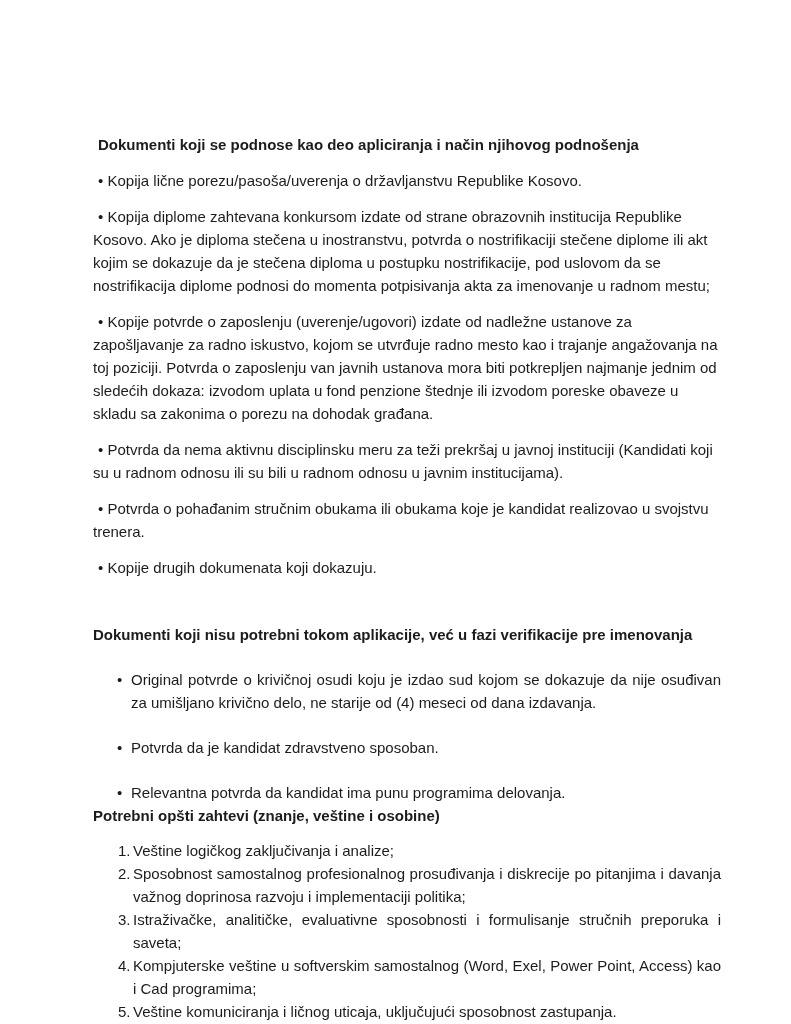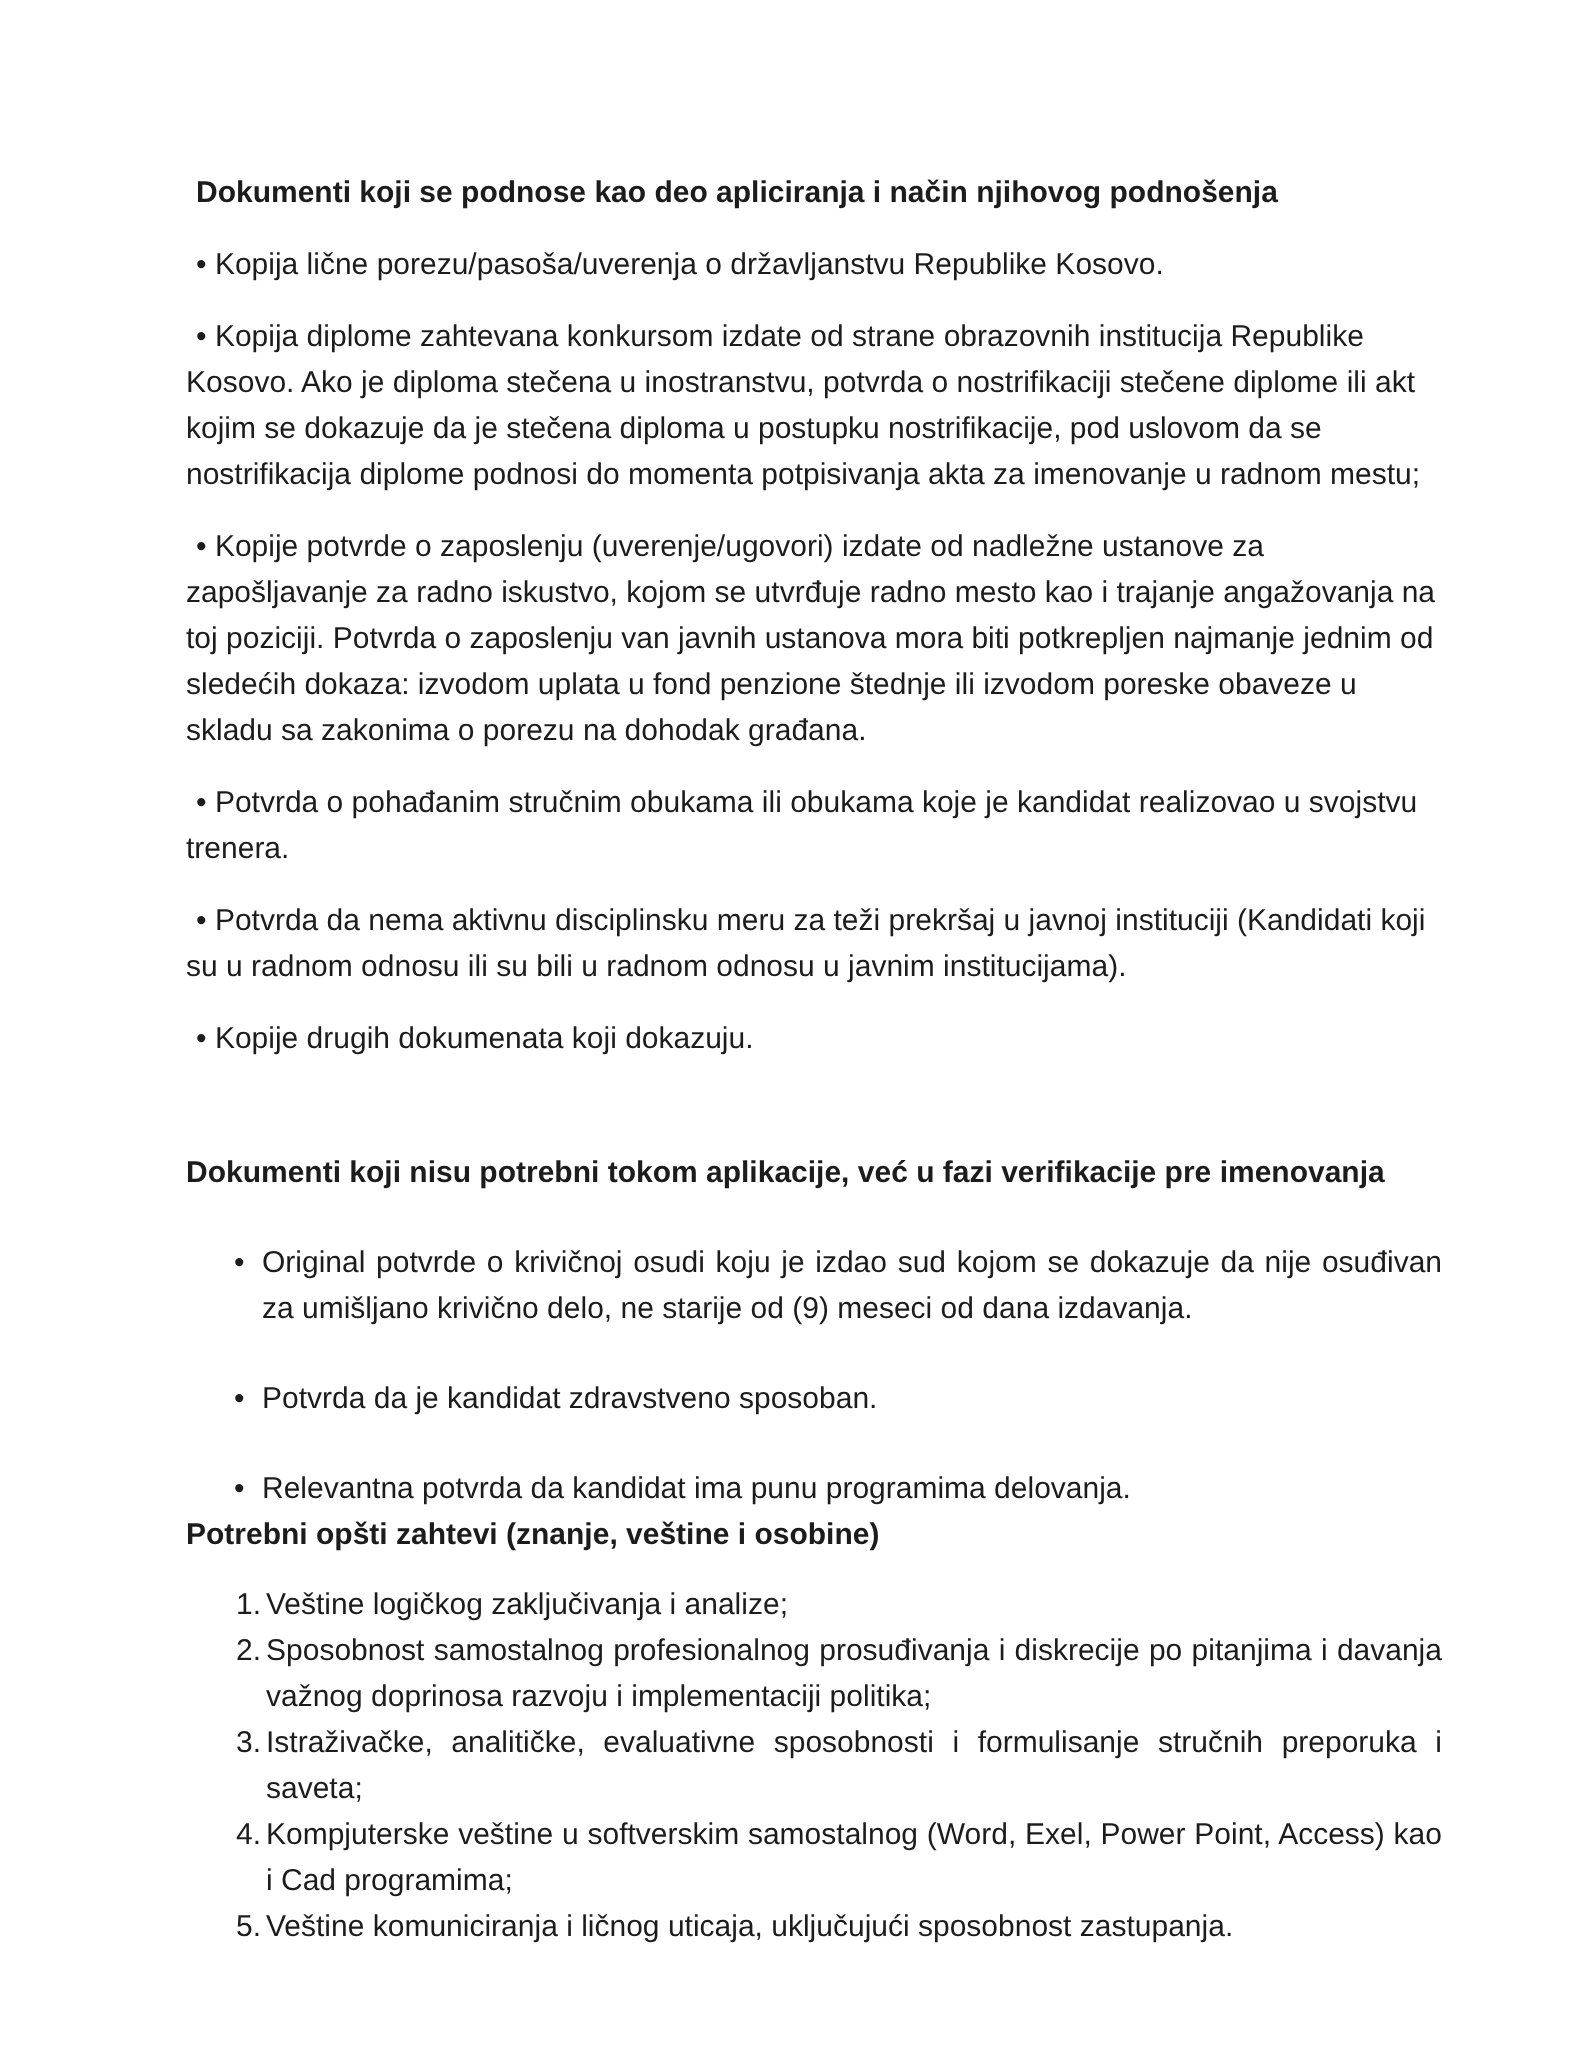--- a/index.html
+++ b/index.html
@@ -1,21 +1,21 @@
 <!DOCTYPE html>
 <html><head>
 <meta charset="utf-8">
 <style>
   html,body{margin:0;padding:0;background:#ffffff;}
   .page{
     position:relative;
     width:791px;height:1024px;
     background:#ffffff;
     box-sizing:border-box;
-    padding:72px 70px 0 93px;
+    padding:120px 70px 0 93px;
     font-family:"Liberation Sans","DejaVu Sans",sans-serif;
     font-size:15px;
     line-height:23px;
     color:#1c1c1c;
     overflow:hidden;
   }
   .heading{
     font-weight:bold;
     margin:0;
   }
@@ -54,35 +54,35 @@
   <div class="sec1">
     <p class="heading">Dokumenti koji se podnose kao deo apliciranja i način njihovog podnošenja</p>
     <div>
 
         <p><span>•</span> <span>Kopija lične porezu/pasoša/uverenja o državljanstvu Republike Kosovo.</span></p>
 
         <p><span>•</span> <span>Kopija diplome zahtevana konkursom izdate od strane obrazovnih institucija Republike Kosovo. Ako je diploma stečena u inostranstvu, potvrda o nostrifikaciji stečene diplome ili akt kojim se dokazuje da je stečena diploma u postupku nostrifikacije, pod uslovom da se nostrifikacija diplome podnosi do momenta potpisivanja akta za imenovanje u radnom mestu;</span></p>
 
         <p><span>•</span> <span>Kopije potvrde o zaposlenju (uverenje/ugovori) izdate od nadležne ustanove za zapošljavanje za radno iskustvo, kojom se utvrđuje radno mesto kao i trajanje angažovanja na toj poziciji. Potvrda o zaposlenju van javnih ustanova mora biti potkrepljen najmanje jednim od sledećih dokaza: izvodom uplata u fond penzione štednje ili izvodom poreske obaveze u skladu sa zakonima o porezu na dohodak građana.</span></p>
 
+        <p><span>•</span> <span>Potvrda da nema aktivnu disciplinsku meru za teži prekršaj u javnoj instituciji (Kandidati koji su u radnom odnosu ili su bili u radnom odnosu u javnim institucijama).</span></p>
+
         <p><span>•</span> <span>Potvrda o pohađanim stručnim obukama ili obukama koje je kandidat realizovao u svojstvu trenera.</span></p>
-
-        <p><span>•</span> <span>Potvrda da nema aktivnu disciplinsku meru za teži prekršaj u javnoj instituciji (Kandidati koji su u radnom odnosu ili su bili u radnom odnosu u javnim institucijama).</span></p>
 
         <p><span>•</span> <span>Kopije drugih dokumenata koji dokazuju.</span></p>
       </div>
   </div>
 
   <div class="sec2">
     <p class="heading">Dokumenti koji nisu potrebni tokom aplikacije, već u fazi verifikacije pre imenovanja</p>
     <div class="list">
 
         <div class="li">
           <span class="mark">•</span>
-          <span class="txt">Original potvrde o krivičnoj osudi koju je izdao sud kojom se dokazuje da nije osuđivan za umišljano krivično delo, ne starije od (9) meseci od dana izdavanja.</span>
+          <span class="txt">Original potvrde o krivičnoj osudi koju je izdao sud kojom se dokazuje da nije osuđivan za umišljano krivično delo, ne starije od (4) meseci od dana izdavanja.</span>
         </div>
 
         <div class="li">
           <span class="mark">•</span>
           <span class="txt">Potvrda da je kandidat zdravstveno sposoban.</span>
         </div>
 
         <div class="li">
           <span class="mark">•</span>
           <span class="txt">Relevantna potvrda da kandidat ima punu programima delovanja.</span>

